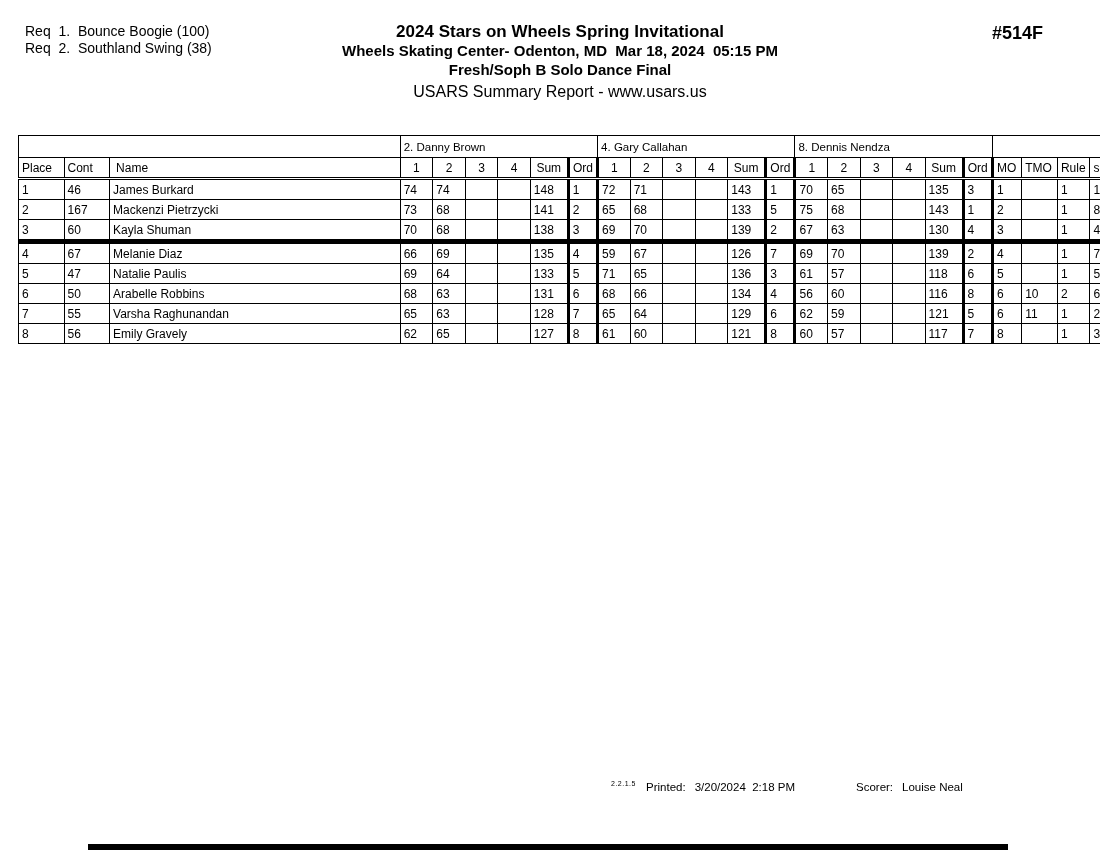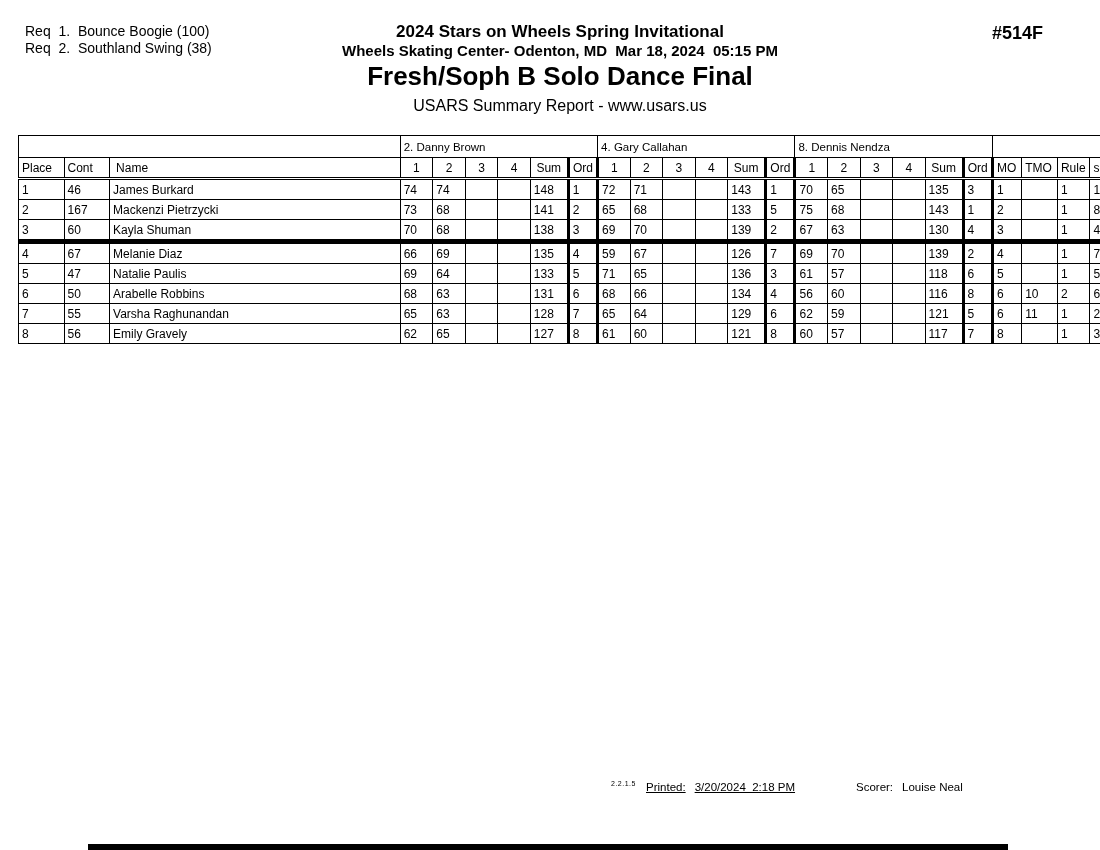--- a/index.html
+++ b/index.html
@@ -9,21 +9,21 @@
   }
 
   
   .req-block { position:absolute; left:25px; top:23px; font-size:14px; line-height:17px; }
   .req-line { white-space:pre; }
 
   
   .header-center { position:absolute; left:0; right:0; top:22px; text-align:center;padding-left:20px; }
   .event-title   { font-size:17px; font-weight:bold; white-space:pre; }
   .venue-line    { font-size:15px; margin-top:0; white-space:pre;font-weight:bold; }
-  .division-title{ font-size:26px; font-weight:bold; margin-top:2px; white-space:pre; }
+  .division-title{ font-size:15px; font-weight:bold; margin-top:2px; white-space:pre; }
   .report-line   { font-size:16px; margin-top:5px; white-space:pre; }
 
   .event-number { position:absolute; left:992px; top:23px; font-size:18px; font-weight:bold; }
 
   
   table.results {
     position:absolute; left:18px; top:135px;
     border-collapse:collapse; table-layout:fixed; width:1091px;
     font-size:12px;
   }
@@ -44,21 +44,21 @@
   .c-cont  { text-align:center; }
   .c-name  { text-align:left; padding-left:6px;margin-left:25px; }
   .c-score { text-align:left; padding-left:4px; }
   .c-sum   { text-align:right; padding-right:2px; }
   .c-ord   { text-align:center; font-weight:bold; }
   .c-mo, .c-tmo, .c-so { text-align:center; }
   .c-rule  { text-align:right; padding-right:6px; }
 
   
   .footer-version { position:absolute; left:611px; top:780px; font-size:7px; letter-spacing:0.5px; }
-  .footer-printed { position:absolute; left:646px; top:781px; font-size:11.5px;text-decoration:underline; }
+  .footer-printed { position:absolute; left:646px; top:781px; font-size:11.5px; }
   .footer-scorer  { position:absolute; left:856px; top:781px; font-size:11.5px; }
   .flabel { margin-right:9px; }
   .fvalue { white-space:pre; }
 
   .bottom-bar { position:absolute; left:88px; top:844px; width:920px; height:6px; background:#000; }
 </style>
 </head>
 <body>
 
 <div class="page">

